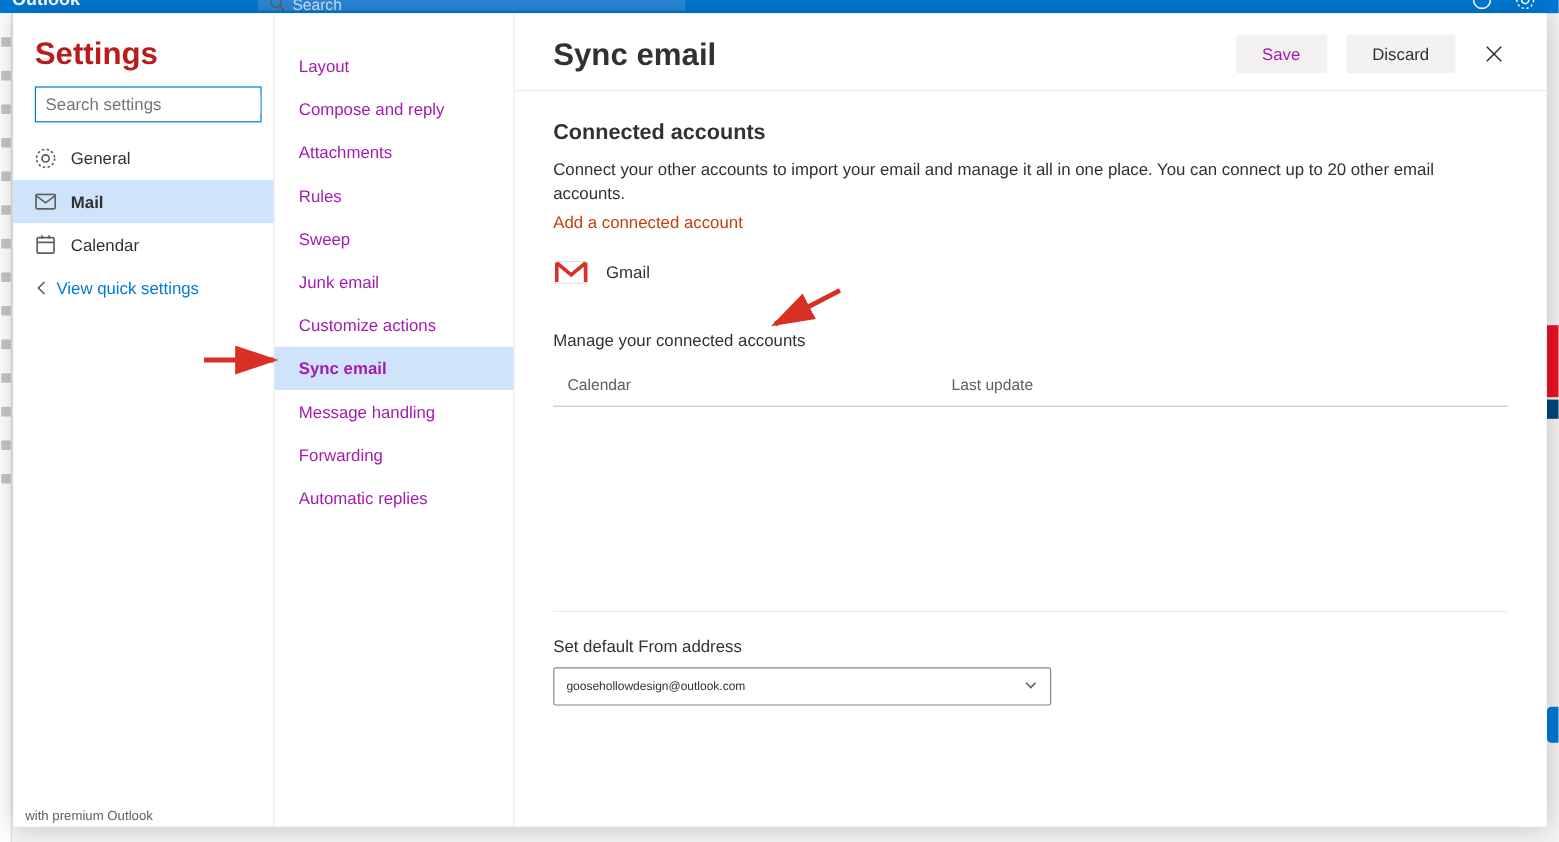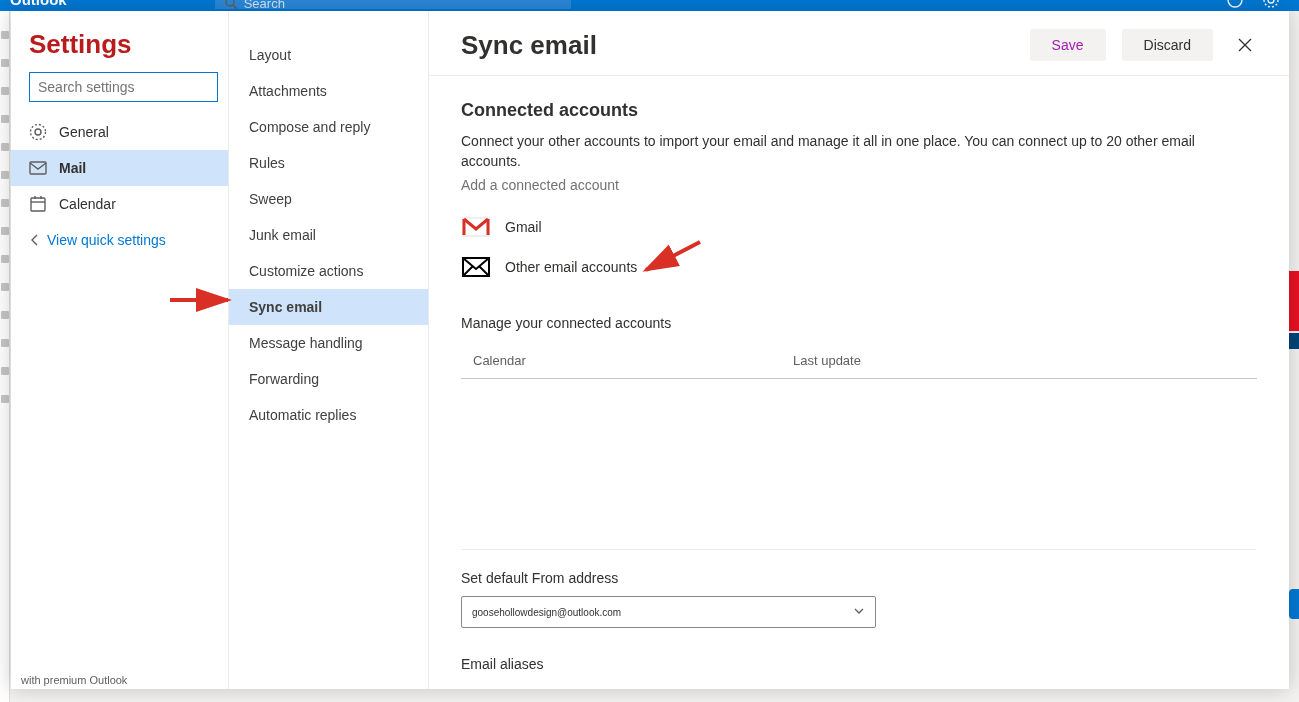--- a/index.html
+++ b/index.html
@@ -32,41 +32,41 @@
   .nav { list-style:none;}
   .nav li { display:flex; align-items:center; gap:12px; padding:0 18px; height:36px; font-size:14px; color:#323130; cursor:pointer;}
   .nav li.active { background:#cfe4fa; font-weight:600;}
   .nav .icon { width:18px; height:18px; display:flex; align-items:center; justify-content:center;}
   .viewquick { display:flex; align-items:center; gap:6px; padding:10px 18px; color:#0078d4; font-size:14px; cursor:pointer;}
   .col1 .bottomtxt{margin-top:auto;color:#605e5c;font-size:11px;padding:0 6px 3px 10px;}
 
   
   .col2 { width:200px; border-right:1px solid #edebe9; padding-top:26px;}
   .sub { list-style:none;}
-  .sub li { padding:0 20px; height:36px; display:flex; align-items:center; font-size:14px; color:#404040; cursor:pointer;}
+  .sub li { padding:0 20px; height:36px; display:flex; align-items:center; font-size:14px; color:#a21caf; cursor:pointer;}
   .sub li.active{ background:#cfe4fa; font-weight:600;}
 
   
   .col3 { flex:1; display:flex; flex-direction:column; position:relative;}
   .panehead { display:flex; align-items:center; padding:18px 28px 14px 32px; }
   .panehead h2 { font-size:26px; font-weight:600; color:#323130;}
   .panehead .actions{ margin-left:auto; display:flex; gap:16px; align-items:center;}
   .btn { height:32px; padding:0 22px; border:none; border-radius:2px; font-size:14px; cursor:pointer;}
   .btn-save{ background:#f3f2f1; color:#a21caf;text-align:center;}
   .btn-discard{background:#f3f2f1; color:#323130;}
   .close{ width:32px; height:32px; display:flex; align-items:center; justify-content:center; cursor:pointer; color:#323130;}
   .divider{ height:1px; background:#edebe9; margin:0;}
   .scroll{ flex:1; overflow-y:auto; padding:24px 32px 20px 32px; position:relative;}
   .scroll::-webkit-scrollbar{width:14px;}
   .scroll::-webkit-scrollbar-thumb{background:#c8c6c4;border-radius:7px;}
   .scroll::-webkit-scrollbar-track{background:#f3f2f1;}
 
   h3.section{font-size:18px;font-weight:600;color:#323130;margin-bottom:10px;}
   p.desc{font-size:14px;color:#323130;line-height:20px;max-width:760px;}
-  p.sub2{font-size:14px;color:#737373;margin-top:6px;}
+  p.sub2{font-size:14px;color:#c2410c;margin-top:6px;}
 
   .acct-list{margin-top:14px;}
   .acct-item{display:flex;align-items:center;gap:14px;height:40px;font-size:14px;color:#323130;cursor:pointer;}
   .acct-item .ico{width:30px;height:22px;display:flex;align-items:center;justify-content:center;}
 
   .manage{margin-top:28px;font-size:14px;color:#323130;}
   .tbl{margin-top:16px;}
   .tbl-head{display:flex;font-size:13px;color:#605e5c;padding:6px 12px;}
   .tbl-head .c1{width:320px;}
   .tbl-head .c2{flex:1;}
@@ -179,24 +179,24 @@
     </div>
     <div class="bottomtxt">with premium Outlook</div>
   </div>
 
   <div class="col2">
     <ul class="sub">
       <li>
           <span>Layout</span>
         </li>
       <li>
+          <span>Compose and reply</span>
+        </li>
+      <li>
           <span>Attachments</span>
-        </li>
-      <li>
-          <span>Compose and reply</span>
         </li>
       <li>
           <span>Rules</span>
         </li>
       <li>
           <span>Sweep</span>
         </li>
       <li>
           <span>Junk email</span>
         </li>
@@ -244,31 +244,20 @@
           <span class="ico">
             <svg width="28" height="20" viewBox="0 0 28 20">
                 <rect x="1" y="1" width="26" height="18" fill="#fff" stroke="#e1dfdd"></rect>
                 <polyline points="2,2 14,12 26,2" fill="none" stroke="#d93025" stroke-width="3"></polyline>
                 <line x1="2" y1="2" x2="2" y2="18" stroke="#d93025" stroke-width="3"></line>
                 <line x1="26" y1="2" x2="26" y2="18" stroke="#d93025" stroke-width="3"></line>
               </svg>
           </span>
           <span>Gmail</span>
         </div>
-        <div class="acct-item">
-          <span class="ico">
-            <svg width="28" height="20" viewBox="0 0 28 20">
-                <rect x="1" y="1" width="26" height="18" fill="none" stroke="#000" stroke-width="2"></rect>
-                <polyline points="1,1 14,12 27,1" fill="none" stroke="#000" stroke-width="2"></polyline>
-                <line x1="1" y1="19" x2="11" y2="9" stroke="#000" stroke-width="2"></line>
-                <line x1="27" y1="19" x2="17" y2="9" stroke="#000" stroke-width="2"></line>
-              </svg>
-          </span>
-          <span>Other email accounts</span>
-        </div>
       </div>
 
       <p class="manage">Manage your connected accounts</p>
       <div class="tbl">
         <div class="tbl-head">
           <span class="c1">Calendar</span>
           <span class="c2">Last update</span>
         </div>
         <div class="tbl-rule"></div>
       </div>
@@ -279,21 +268,20 @@
       <p class="label">Set default From address</p>
       <div class="select">
         <span>goosehollowdesign@outlook.com</span>
         <span class="chev">
           <svg width="12" height="12">
               <polyline points="2,4 6,8 10,4" fill="none" stroke="#605e5c" stroke-width="1.3"></polyline>
             </svg>
         </span>
       </div>
 
-      <p class="aliases">Email aliases</p>
     </div>
   </div>
 
 </div>
 
 <div class="arrow" style="left:166px;top:286px;">
   <svg width="70" height="26">
       <defs>
         <marker id="ah1" markerWidth="10" markerHeight="10" refX="8" refY="3" orient="auto">
           <path d="M0,0 L9,3 L0,6 Z" fill="#d93025"></path>

